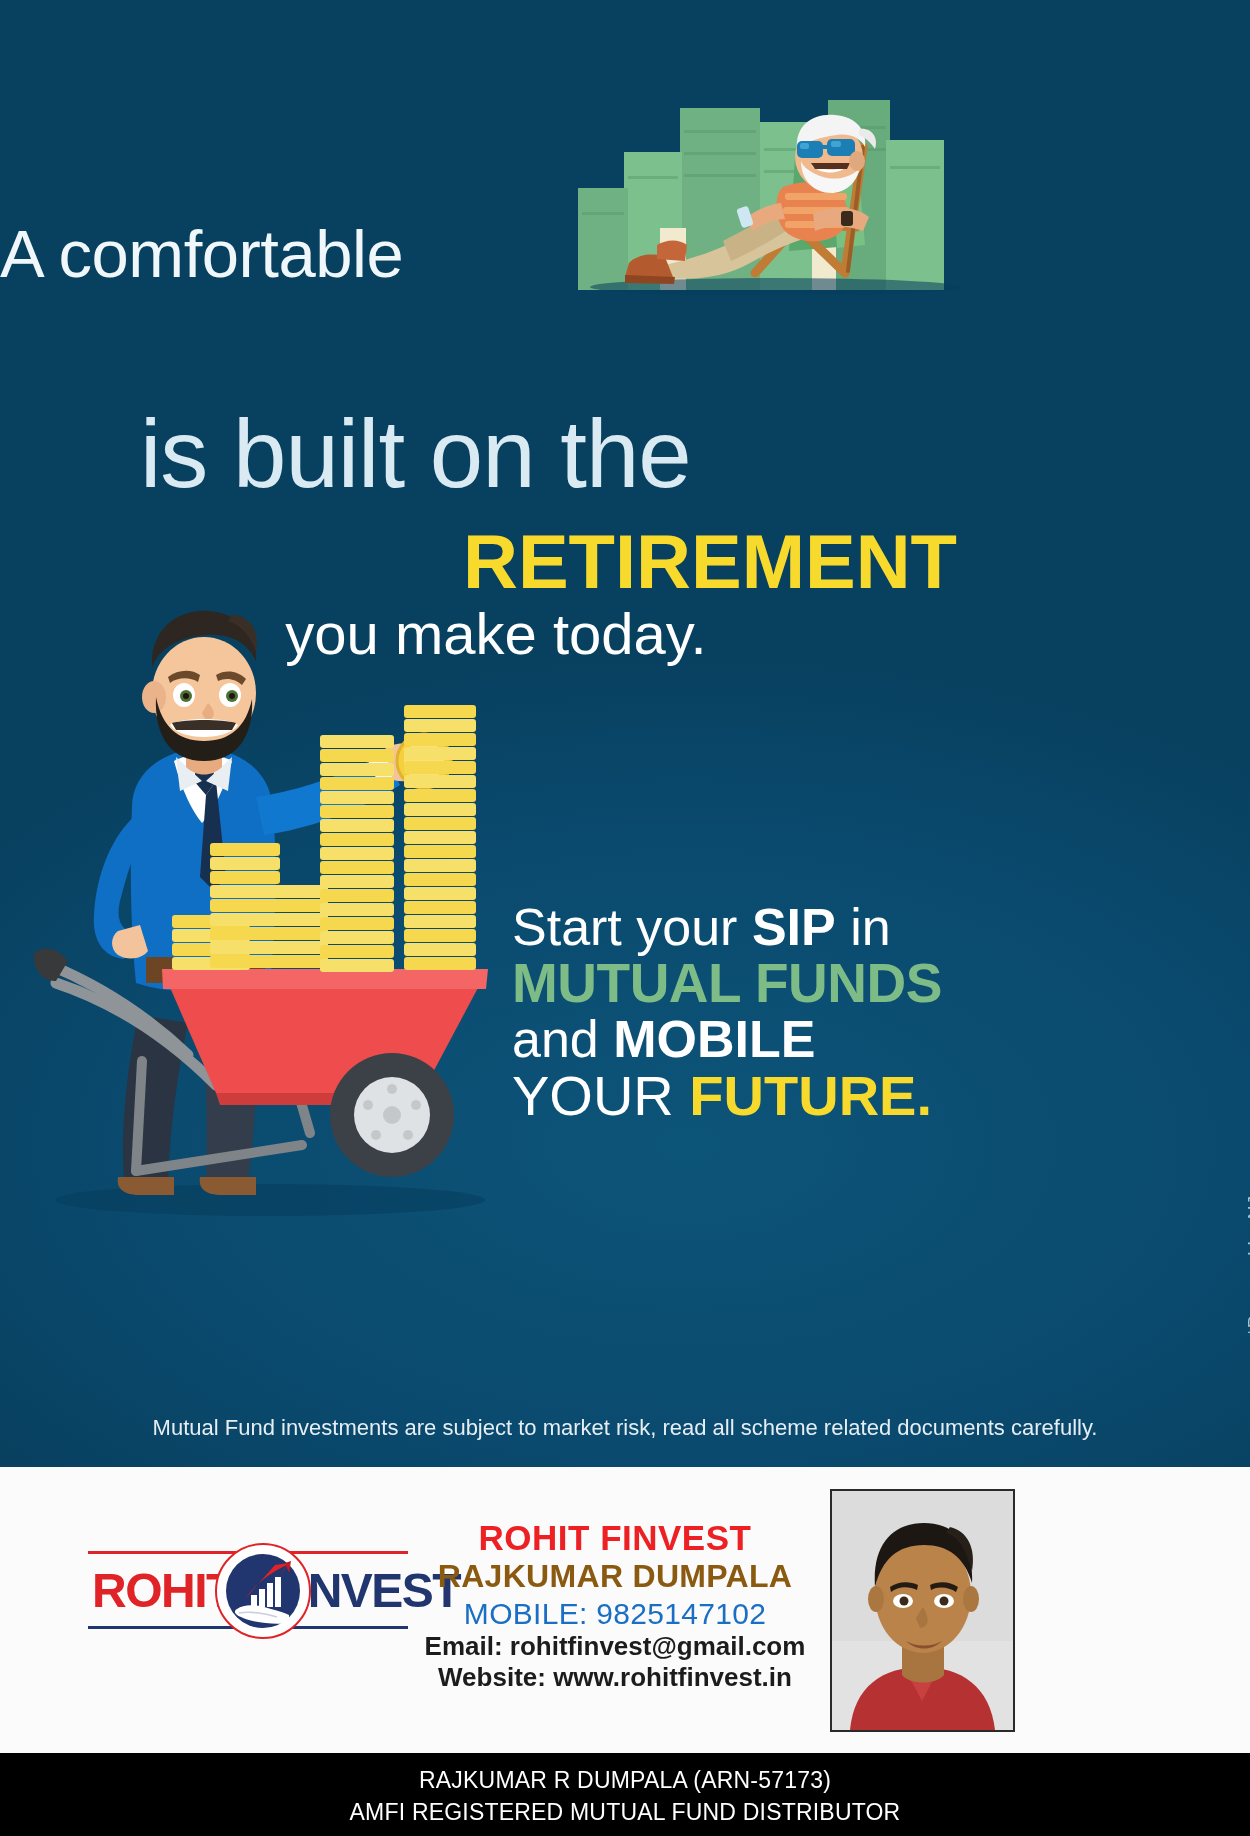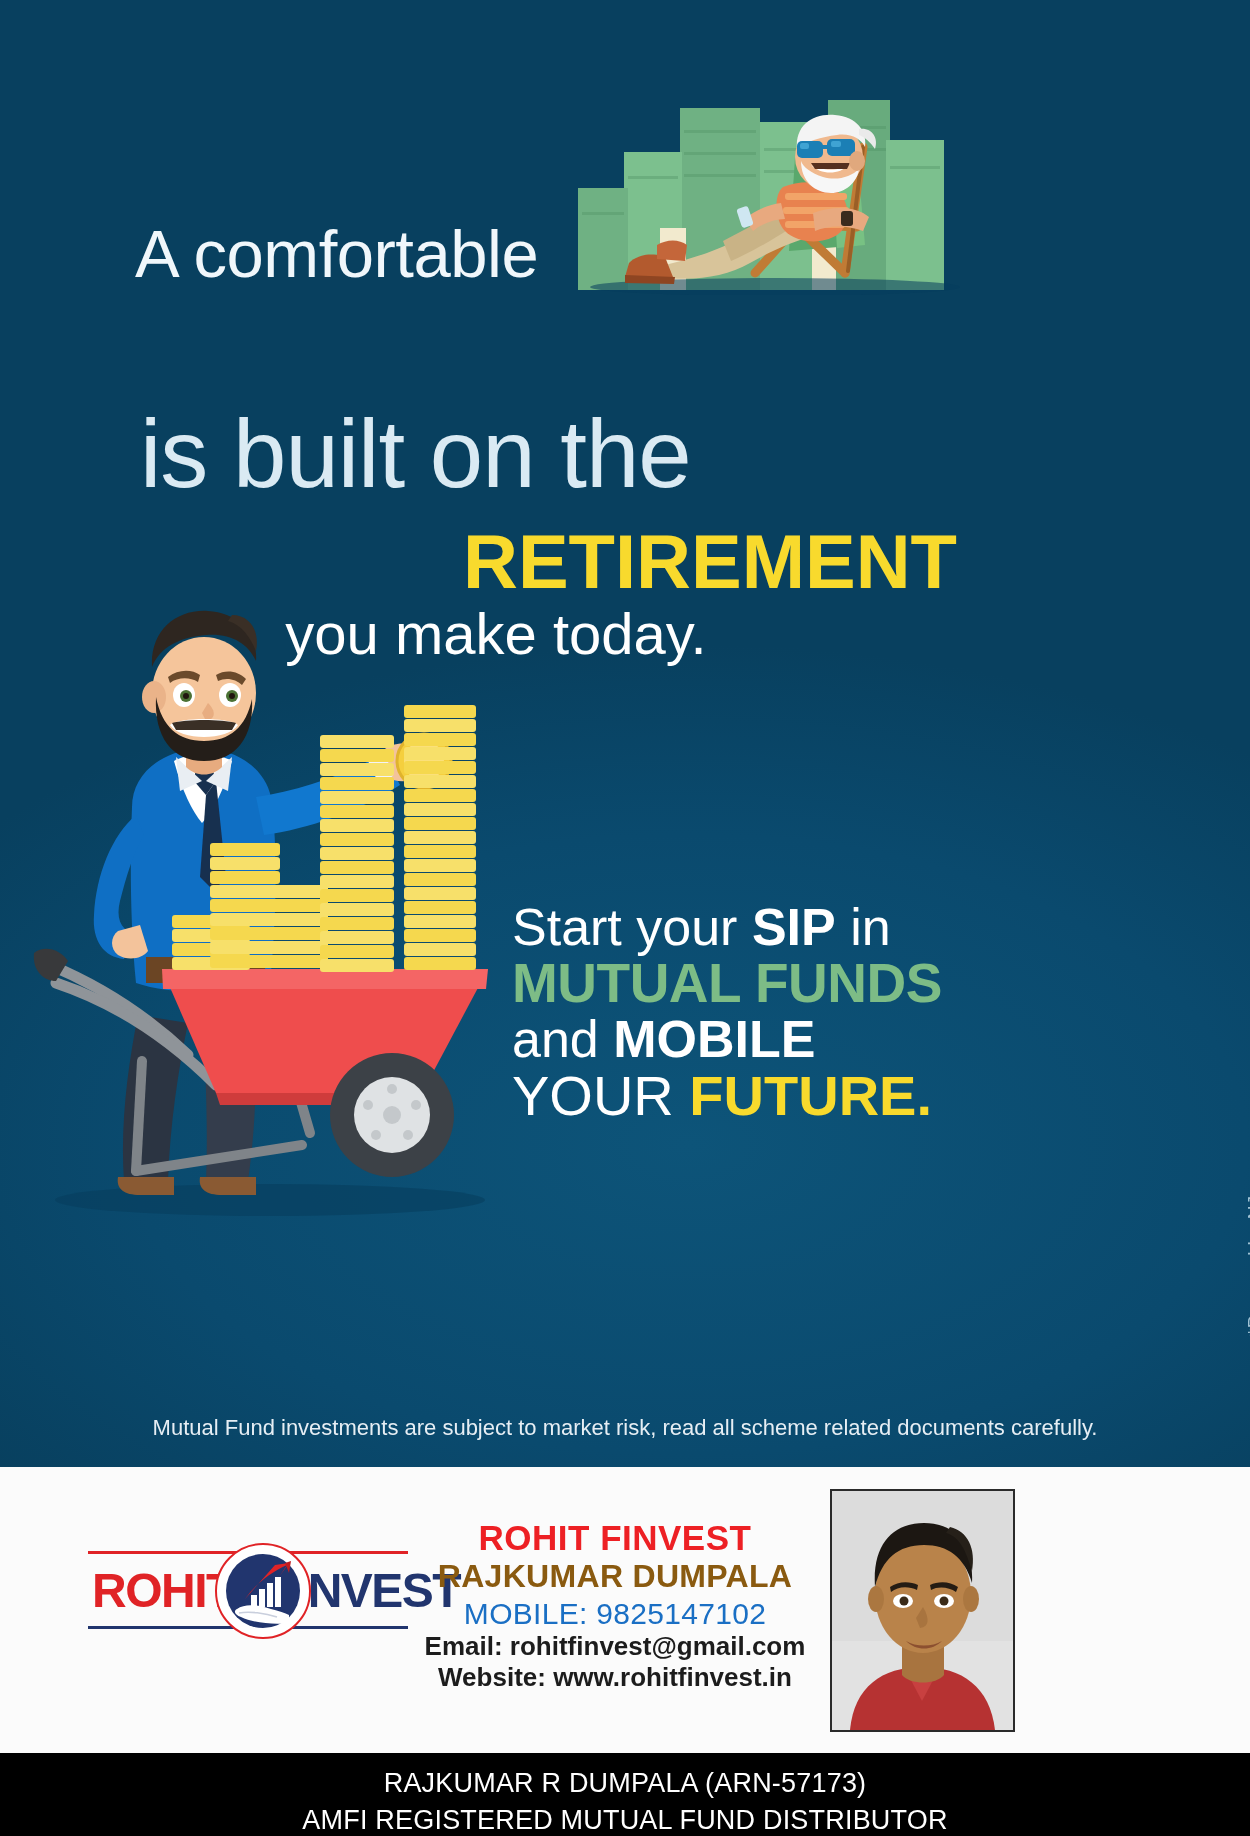--- a/index.html
+++ b/index.html
@@ -35,21 +35,20 @@
 
   
   .headline { position: absolute; width: 100%; text-align: center; }
   .hl-1 {
     left: 0; top: 215px;
     font-size: 67px;
     color: #f0f7fb;
     letter-spacing: -0.5px;
     font-weight: 400;
     text-align: left;
-    padding-left: 135px;
   }
   .hl-2 {
     left: 0; top: 283px;
     font-size: 118px;
     font-weight: bold;
     color: #7dbc86;
     letter-spacing: -1px;
     line-height: 1.0;
     text-align: left;
     padding-left: 163px;
@@ -181,21 +180,21 @@
 
   
   #blackbar {
     position: absolute;
     left: 0; top: 1753px;
     width: 1250px; height: 83px;
     background: #000000;
     color: #ffffff;
     text-align: center;
     padding-top: 12px;
-    font-size: 27px;
+    font-size: 23px;
     line-height: 1.38;
     letter-spacing: 0.2px;
   }
 </style>
 </head>
 <body>
 
 <div id="poster">
 
   <div id="hero">

